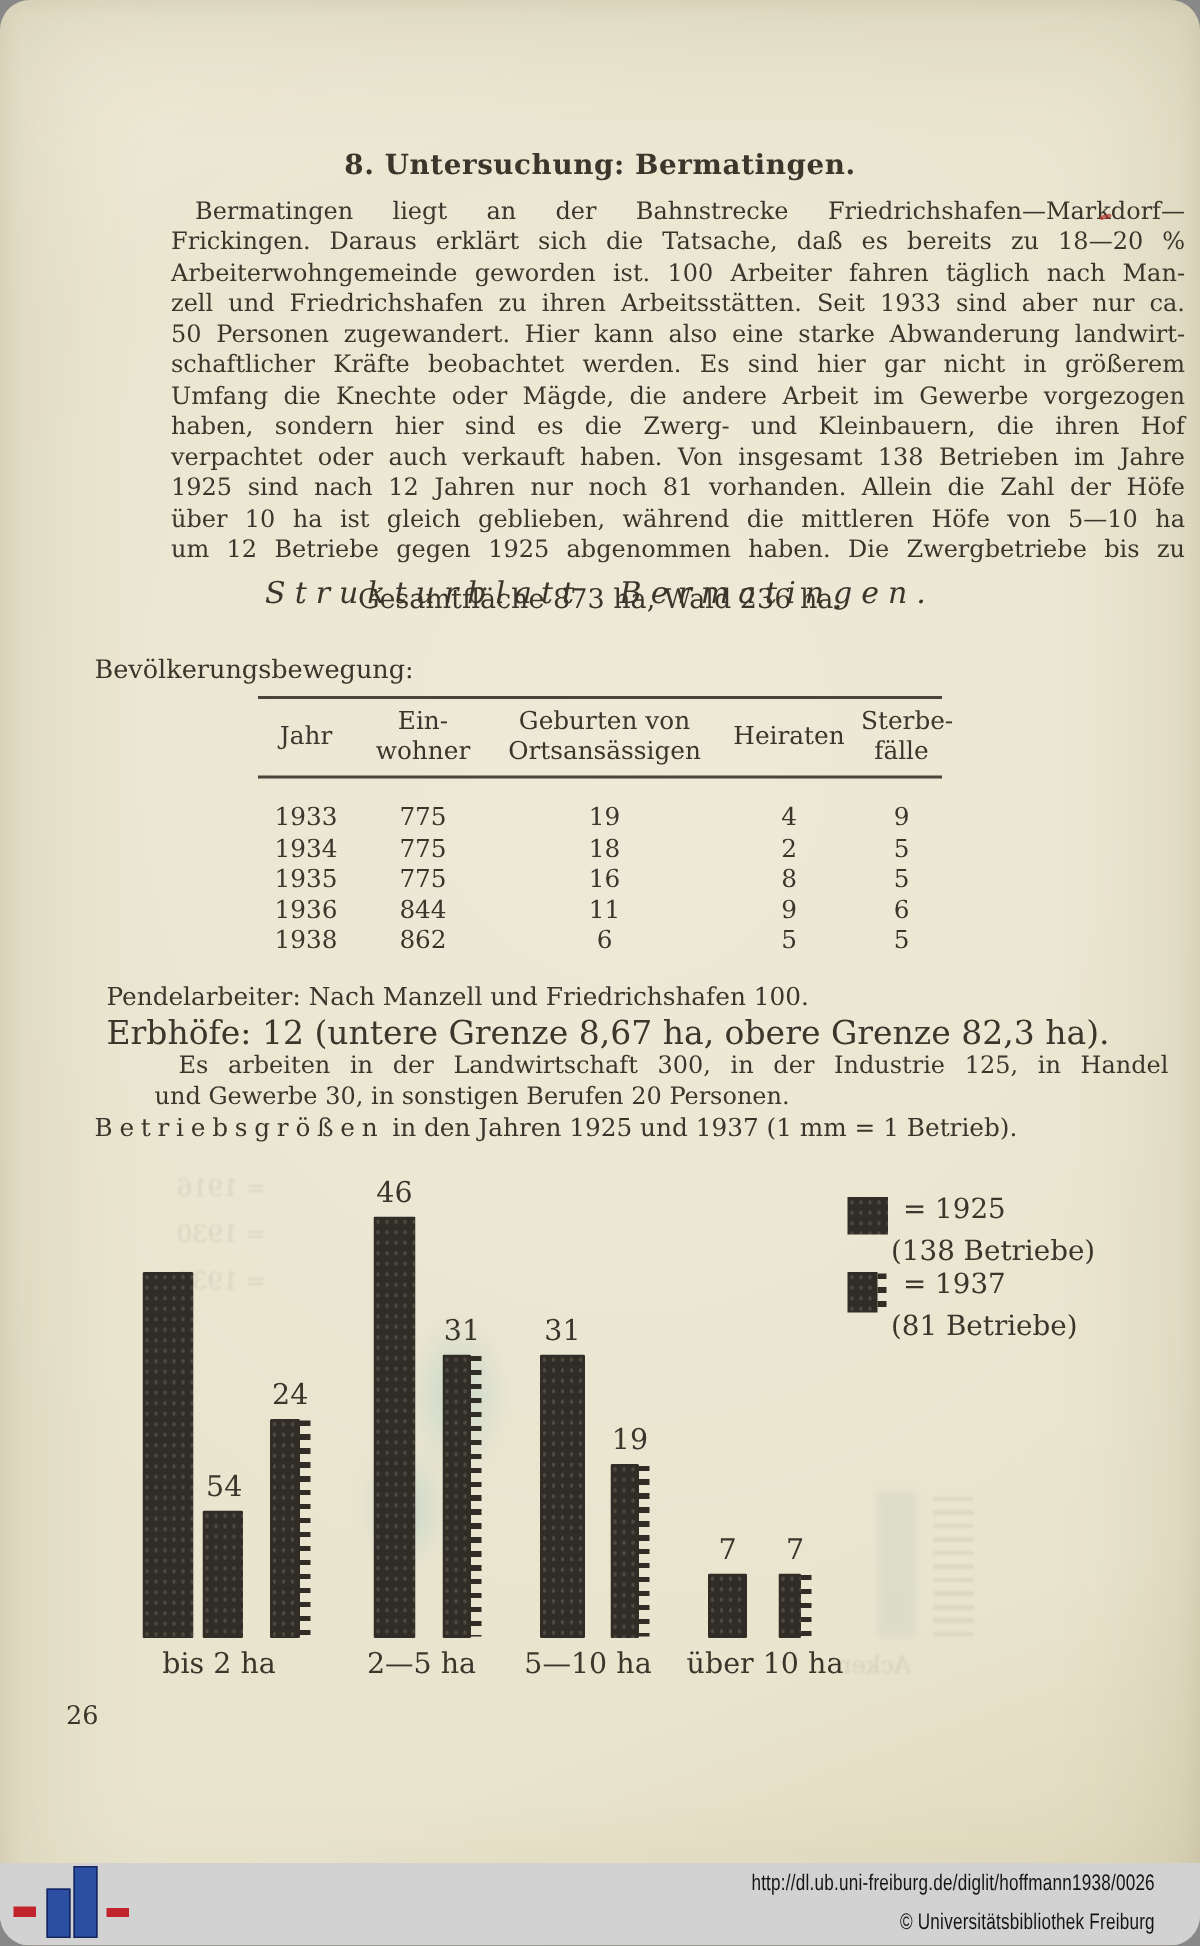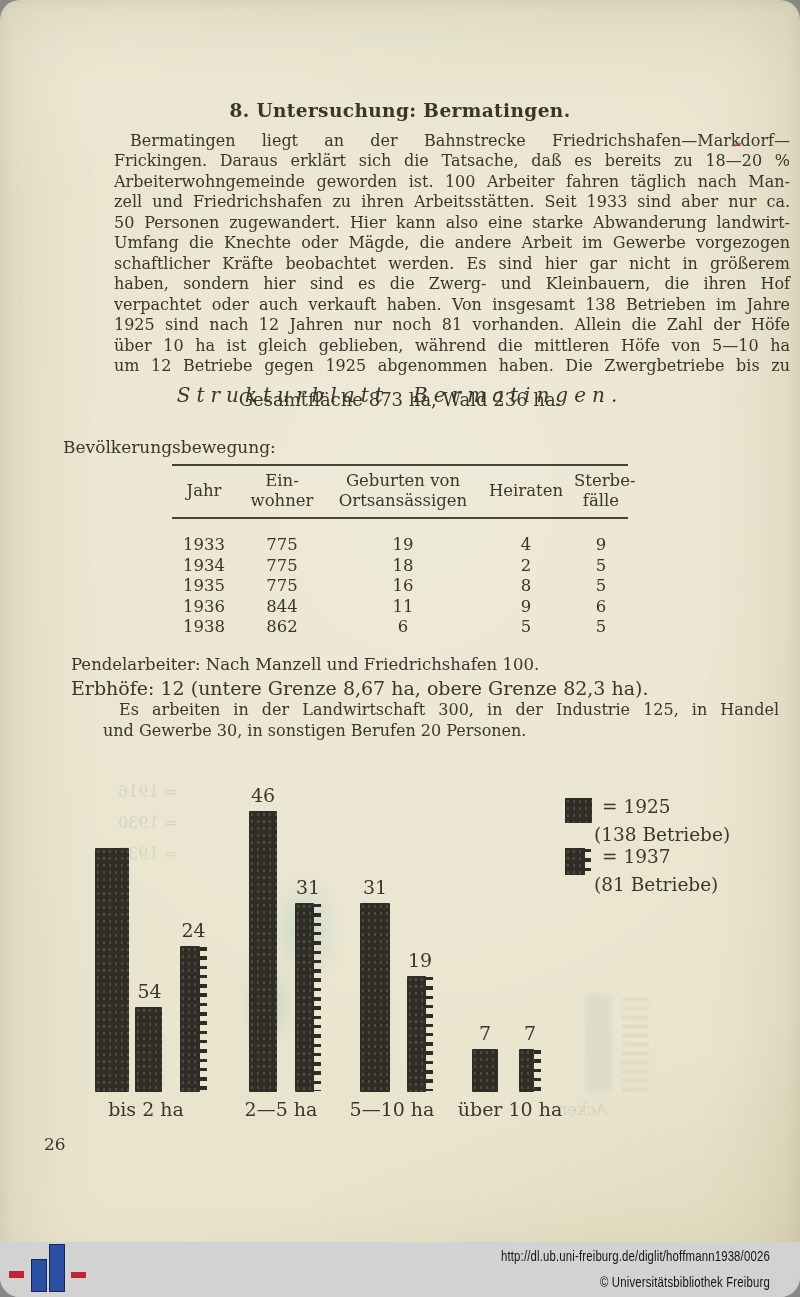--- a/index.html
+++ b/index.html
@@ -27,21 +27,21 @@
   .bevoelk{position:absolute;top:437px;left:63px;font-size:17px;}
   .ptable{position:absolute;top:464px;left:172px;width:456px;font-size:16.5px;}
   .rule{height:0;border-top:2.5px solid var(--ink,#3a362c);opacity:.92;}
   .thead,.trow{display:grid;grid-template-columns:64px 92px 150px 96px 54px;}
   .thead{align-items:center;padding:5px 0 6px;}
   .th{text-align:center;line-height:20px;}
   .tbody{margin-top:16px;}
   .trow{height:20.5px;line-height:20.5px;}
   .td{text-align:center;}
   .pendel{position:absolute;top:655px;left:71px;font-size:16.5px;}
-  .erbhoefe{position:absolute;top:677px;left:71px;font-size:19px;}
+  .erbhoefe{position:absolute;top:677px;left:71px;font-size:22px;}
   .arbeiten{position:absolute;top:700px;left:63px;width:676px;font-size:16px;line-height:20.5px;margin-left:40px;}
   .betriebs{position:absolute;top:742px;left:63px;width:676px;font-size:16.5px;white-space:nowrap;}
   .betriebs .spaced{letter-spacing:4.5px;}
   .chart{position:absolute;top:760px;left:0;width:800px;height:382px;}
   .bar{position:absolute;background:var(--bar,#2f2d26);border-radius:1px;
     background-image:radial-gradient(rgba(234,229,207,.16) 1px, transparent 1.4px);background-size:6px 7px;}
   .teeth{position:absolute;left:100%;top:1px;width:7px;height:calc(100% - 2px);
     background:repeating-linear-gradient(to bottom, var(--bar,#2f2d26) 0 3.5px, transparent 3.5px 9.3px);}
   .bar-label{position:absolute;transform:translateX(-50%);font-size:19px;}
   .cat-label{position:absolute;transform:translateX(-50%);font-size:19px;white-space:nowrap;}
@@ -74,22 +74,22 @@
   <div class="vignette"></div>
 
   <h1 class="title">8. Untersuchung: Bermatingen.</h1>
 
   <div class="paragraph">
       <div class="jline indent">Bermatingen liegt an der Bahnstrecke Friedrichshafen—Markdorf—</div>
       <div class="jline">Frickingen. Daraus erklärt sich die Tatsache, daß es bereits zu 18—20 %</div>
       <div class="jline">Arbeiterwohngemeinde geworden ist. 100 Arbeiter fahren täglich nach Man-</div>
       <div class="jline">zell und Friedrichshafen zu ihren Arbeitsstätten. Seit 1933 sind aber nur ca.</div>
       <div class="jline">50 Personen zugewandert. Hier kann also eine starke Abwanderung landwirt-</div>
+      <div class="jline">schaftlicher Kräfte beobachtet werden. Es sind hier gar nicht in größerem</div>
       <div class="jline">Umfang die Knechte oder Mägde, die andere Arbeit im Gewerbe vorgezogen</div>
-      <div class="jline">schaftlicher Kräfte beobachtet werden. Es sind hier gar nicht in größerem</div>
       <div class="jline">haben, sondern hier sind es die Zwerg- und Kleinbauern, die ihren Hof</div>
       <div class="jline">verpachtet oder auch verkauft haben. Von insgesamt 138 Betrieben im Jahre</div>
       <div class="jline">1925 sind nach 12 Jahren nur noch 81 vorhanden. Allein die Zahl der Höfe</div>
       <div class="jline">über 10 ha ist gleich geblieben, während die mittleren Höfe von 5—10 ha</div>
       <div class="jline">um 12 Betriebe gegen 1925 abgenommen haben. Die Zwergbetriebe bis zu</div>
     </div>
   <div class="artifact"></div>
 
   <div class="spaced-heading">Strukturblatt Bermatingen.</div>
   <div class="gesamt">Gesamtfläche 873 ha, Wald 236 ha.</div>
@@ -157,20 +157,21 @@
       </div>
   </div>
 
   <div class="pendel">Pendelarbeiter: Nach Manzell und Friedrichshafen 100.</div>
   <div class="erbhoefe">Erbhöfe: 12 (untere Grenze 8,67 ha, obere Grenze 82,3 ha).</div>
   <div class="arbeiten">
       <div class="jline indent">Es arbeiten in der Landwirtschaft 300, in der Industrie 125, in Handel</div>
       <div>und Gewerbe 30, in sonstigen Berufen 20 Personen.</div>
     </div>
 
+  <div class="betriebs"><span class="spaced">Betriebsgrößen</span><span> in den Jahren 1925 und 1937 (1 mm = 1 Betrieb).</span></div>
 
   <div class="chart">
 
     <div class="ghost ghost-blob" style="left:270px;top:115px;width:70px;height:110px;"></div>
     <div class="ghost ghost-blob" style="left:240px;top:200px;width:60px;height:90px;"></div>
     <div class="ghost ghost-band-solid" style="left:585px;top:234px;width:26px;height:98px;"></div>
     <div class="ghost ghost-band-dash" style="left:622px;top:238px;width:27px;height:94px;"></div>
     <div class="ghost ghost-legend" style="left: 118px; top: 22px;">
         <div class="ghost-text" style="position: absolute; left: 0px; top: 0px;">= 1916</div>
         <div class="ghost-text" style="position: absolute; left: 0px; top: 31px;">= 1930</div>

